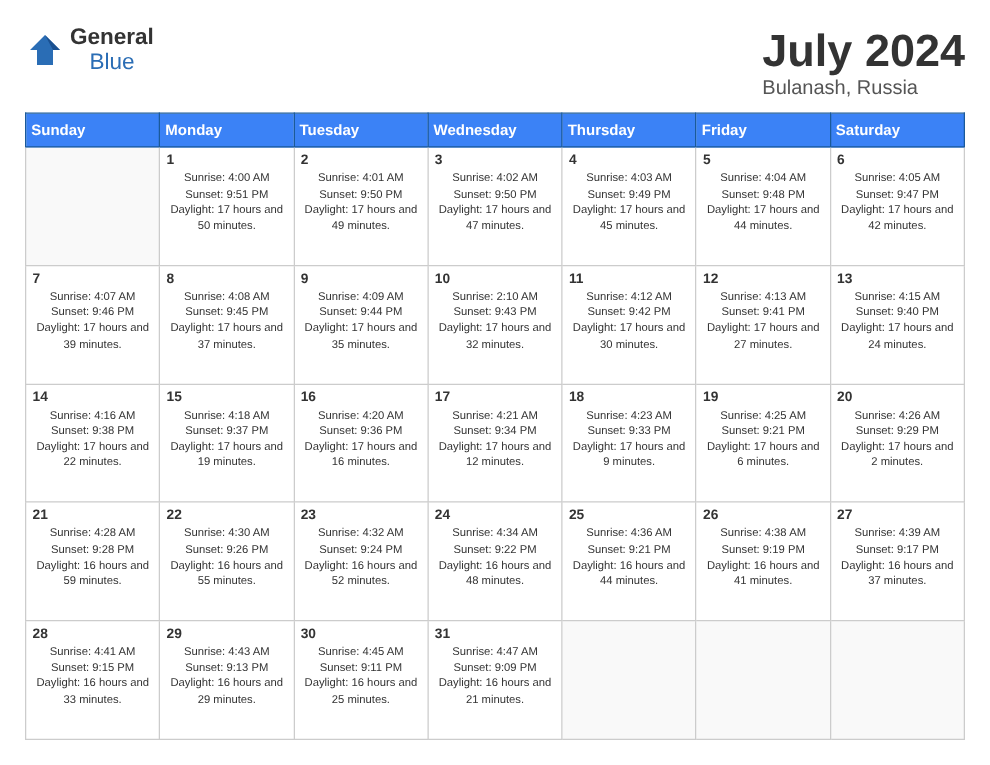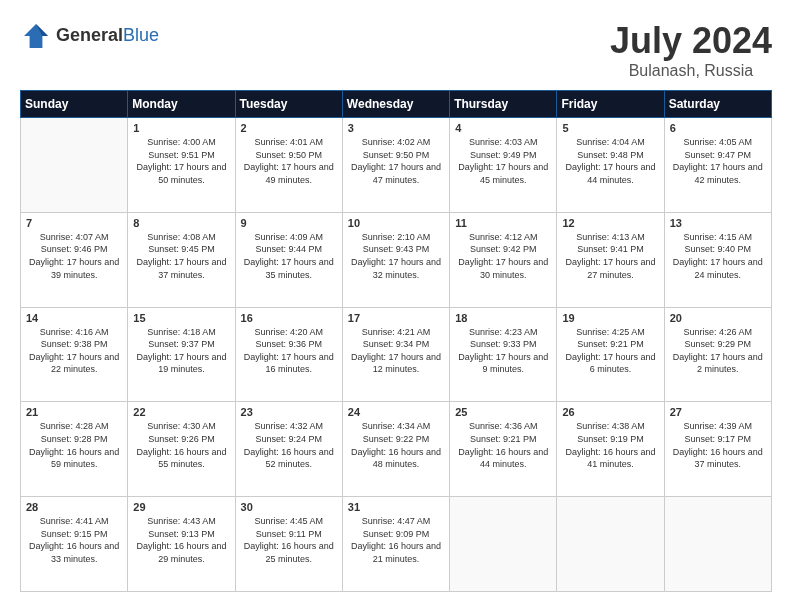--- a/index.html
+++ b/index.html
@@ -23,59 +23,59 @@
       align-items: flex-start;
       margin-bottom: 10px;
     }
     .logo {
       display: flex;
       align-items: center;
       gap: 4px;
     }
     .logo-text {
       display: flex;
-      flex-direction: row;
+      flex-direction: column;
       line-height: 1.1;
       text-align: center;
     }
     .logo-general {
       font-size: 18px;
       font-weight: bold;
       color: #333;
     }
     .logo-blue {
       font-size: 18px;
       font-weight: normal;
       color: #2a6db5;
     }
     .logo-icon {
       width: 32px;
       height: 32px;
     }
     .title-section {
-      text-align: center;
+      text-align: left;
     }
     .month-year {
       font-size: 36px;
       font-weight: bold;
       color: #333;
     }
     .location {
       font-size: 16px;
       color: #555;
     }
     .calendar {
       flex: 1;
       border: 1px solid #ccc;
       border-collapse: collapse;
       width: 100%;
       table-layout: fixed;
     }
     .calendar th {
-      background-color: #0f172a;
+      background-color: #3b82f6;
       color: white;
       font-size: 12px;
       font-weight: bold;
       padding: 6px 4px;
       text-align: left;
       border: 1px solid #1a5a9a;
     }
     .calendar td {
       border: 1px solid #ccc;
       vertical-align: top;

